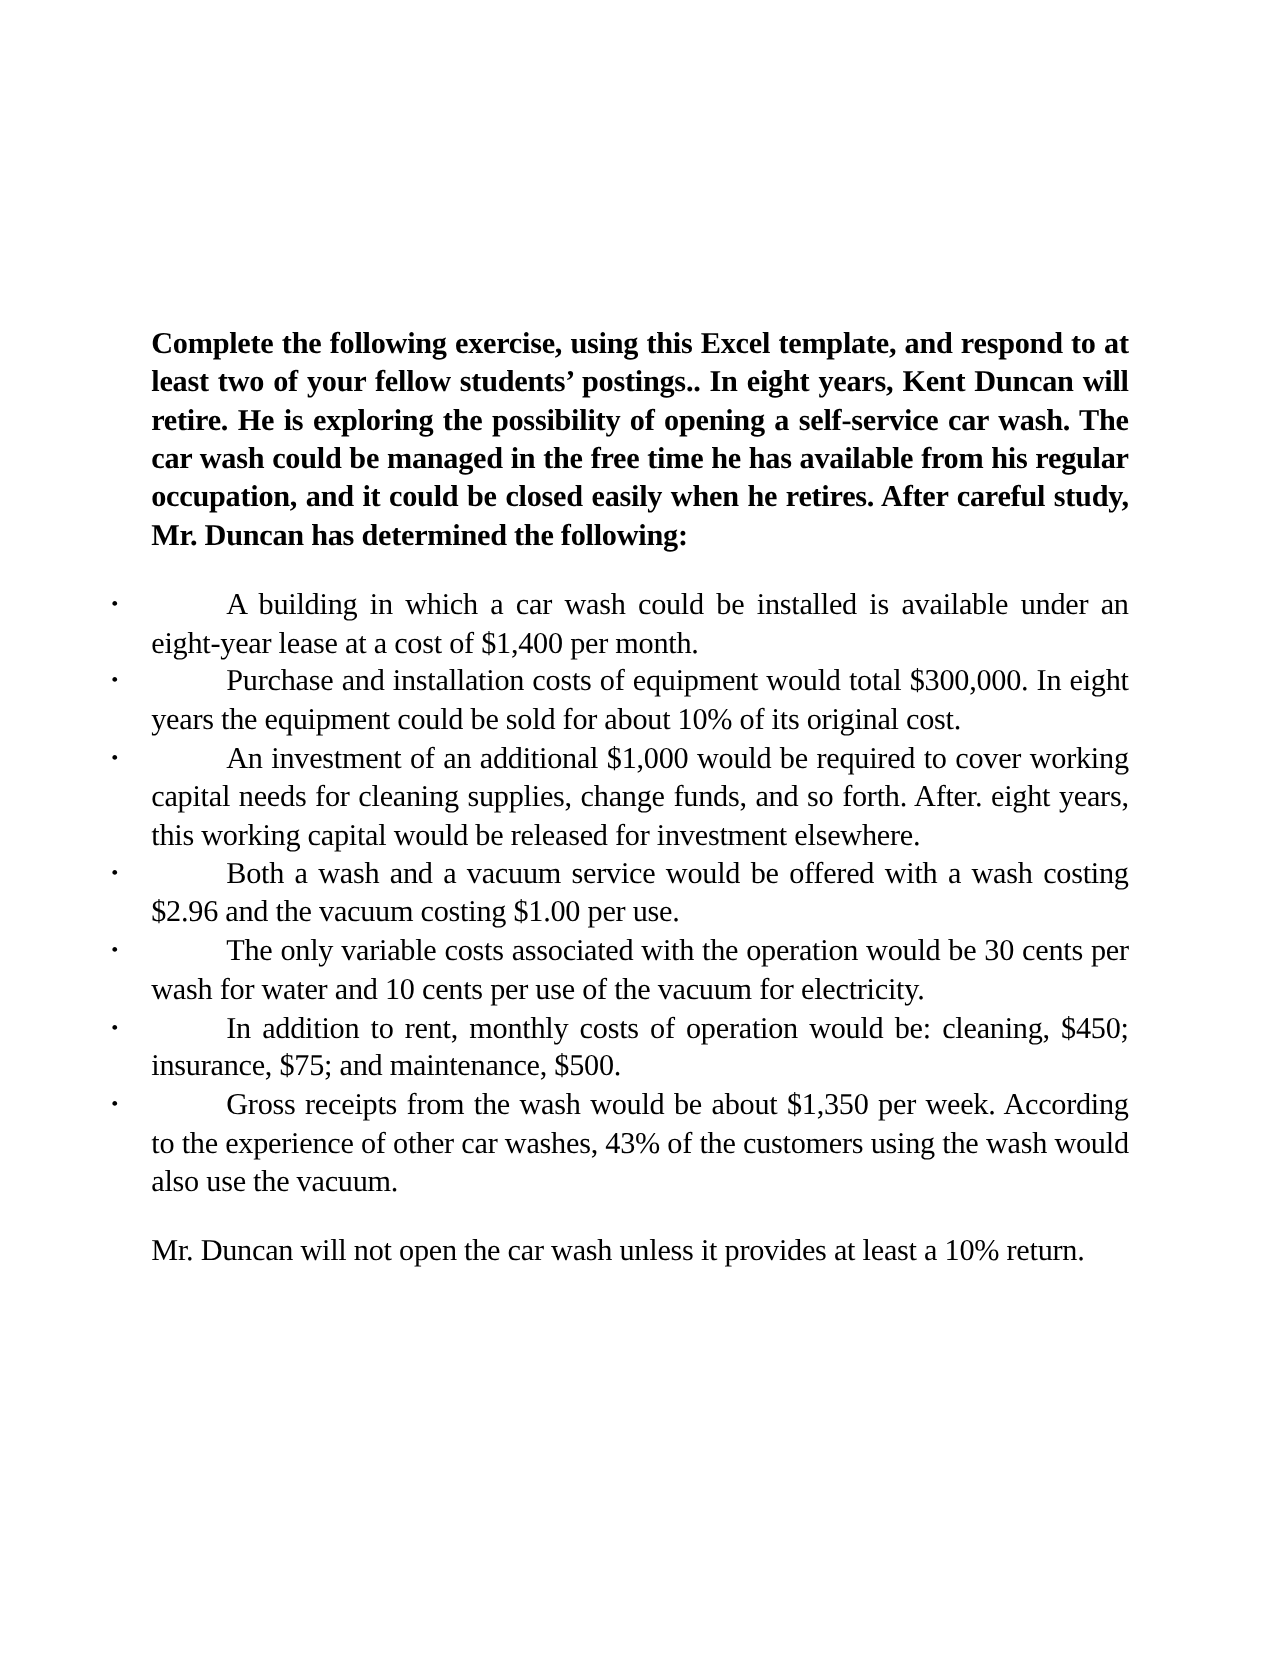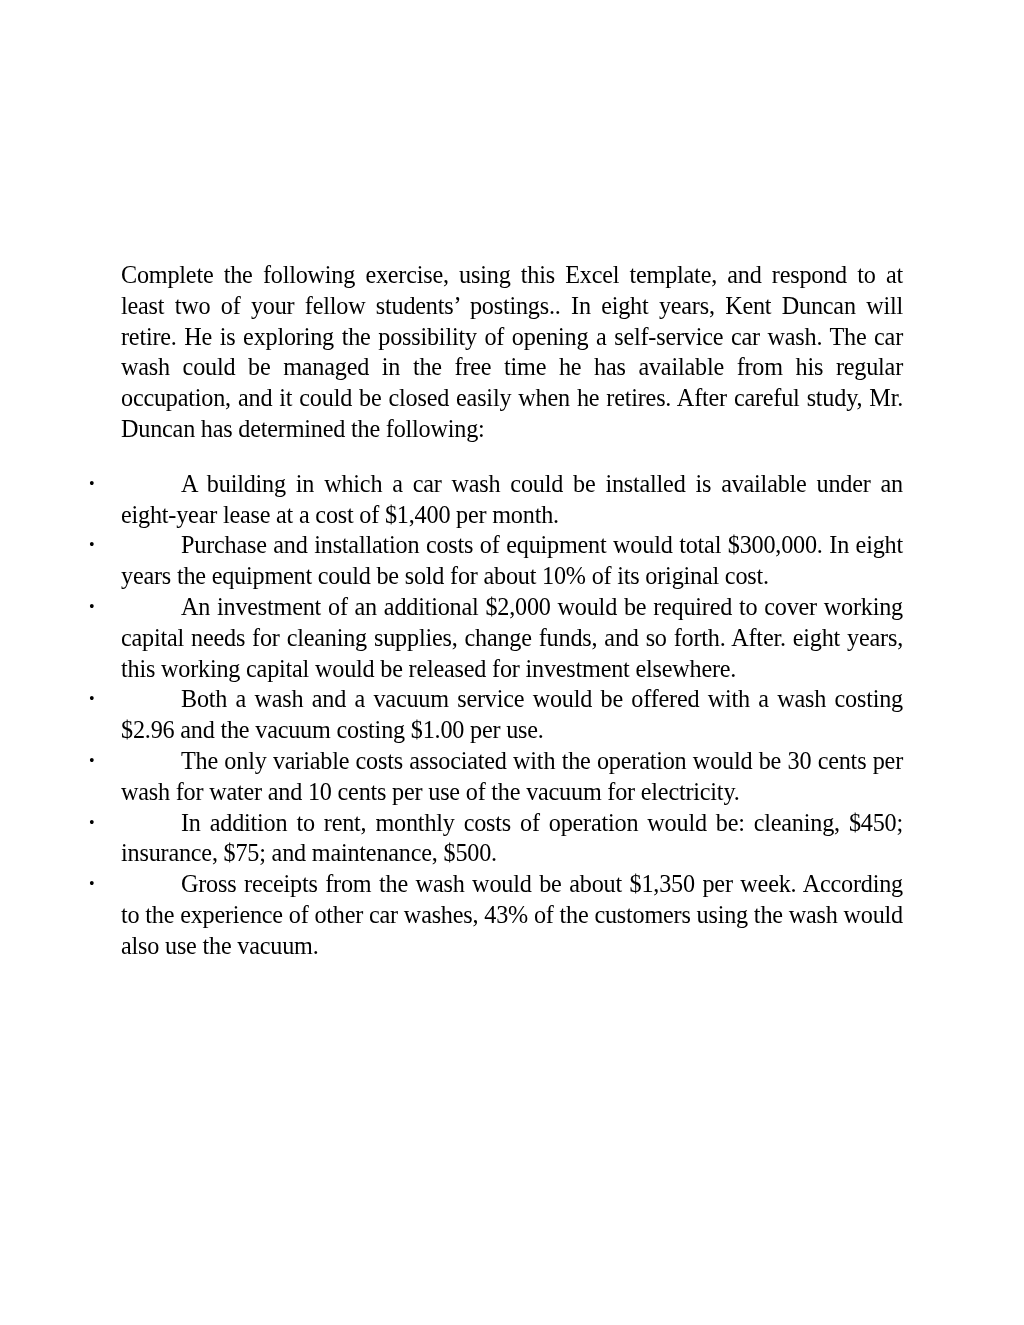--- a/index.html
+++ b/index.html
@@ -21,20 +21,21 @@
       top: 260px;
       width: 782px;
       font-size: 24.2px;
       line-height: 30.8px;
       letter-spacing: -0.2px;
     }
     .intro {
       margin: 0;
       text-align: justify;
       text-align-last: left;
+      font-weight: bold;
     }
     .bullets {
       list-style: none;
       margin: 24px 0 0 0;
       padding: 0;
     }
     .bullet-item {
       position: relative;
       text-align: justify;
       text-align-last: left;
@@ -64,33 +65,34 @@
     <li class="bullet-item">
       <span class="bullet-dot">•</span>
       <span>A building in which a car wash could be installed is available under an eight-year lease at a cost of $1,400 per month.</span>
     </li>
     <li class="bullet-item">
       <span class="bullet-dot">•</span>
       <span>Purchase and installation costs of equipment would total $300,000. In eight years the equipment could be sold for about 10% of its original cost.</span>
     </li>
     <li class="bullet-item">
       <span class="bullet-dot">•</span>
-      <span>An investment of an additional $2,000 would be required to cover working capital needs for cleaning supplies, change funds, and so forth. After. eight years, this working capital would be released for investment elsewhere.</span>
+      <span>An investment of an additional $1,000 would be required to cover working capital needs for cleaning supplies, change funds, and so forth. After. eight years, this working capital would be released for investment elsewhere.</span>
     </li>
     <li class="bullet-item">
       <span class="bullet-dot">•</span>
       <span>Both a wash and a vacuum service would be offered with a wash costing $2.96 and the vacuum costing $1.00 per use.</span>
     </li>
     <li class="bullet-item">
       <span class="bullet-dot">•</span>
       <span>The only variable costs associated with the operation would be 30 cents per wash for water and 10 cents per use of the vacuum for electricity.</span>
     </li>
     <li class="bullet-item">
       <span class="bullet-dot">•</span>
       <span>In addition to rent, monthly costs of operation would be: cleaning, $450; insurance, $75; and maintenance, $500.</span>
     </li>
     <li class="bullet-item">
       <span class="bullet-dot">•</span>
       <span>Gross receipts from the wash would be about $1,350 per week. According to the experience of other car washes, 43% of the customers using the wash would also use the vacuum.</span>
     </li>
   </ul>
 
+  <p class="closing">Mr. Duncan will not open the car wash unless it provides at least a 10% return.</p>
 </div>
 
 </body></html>

